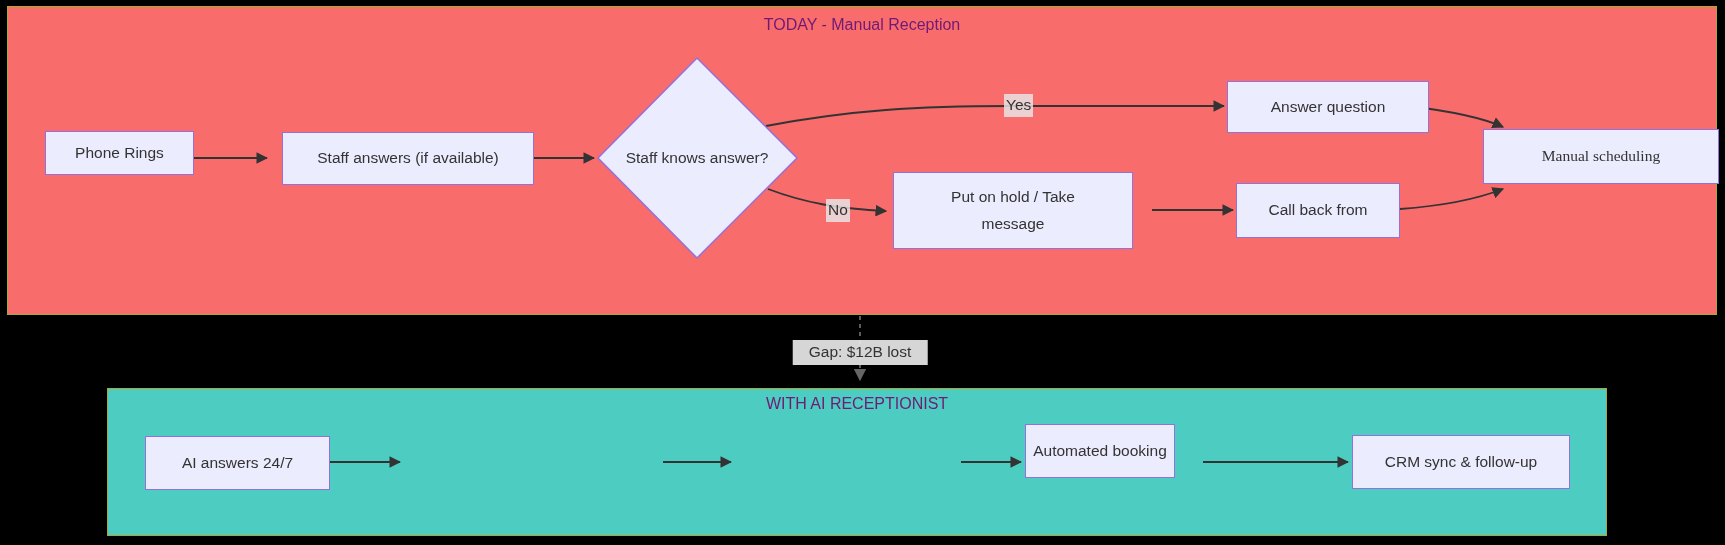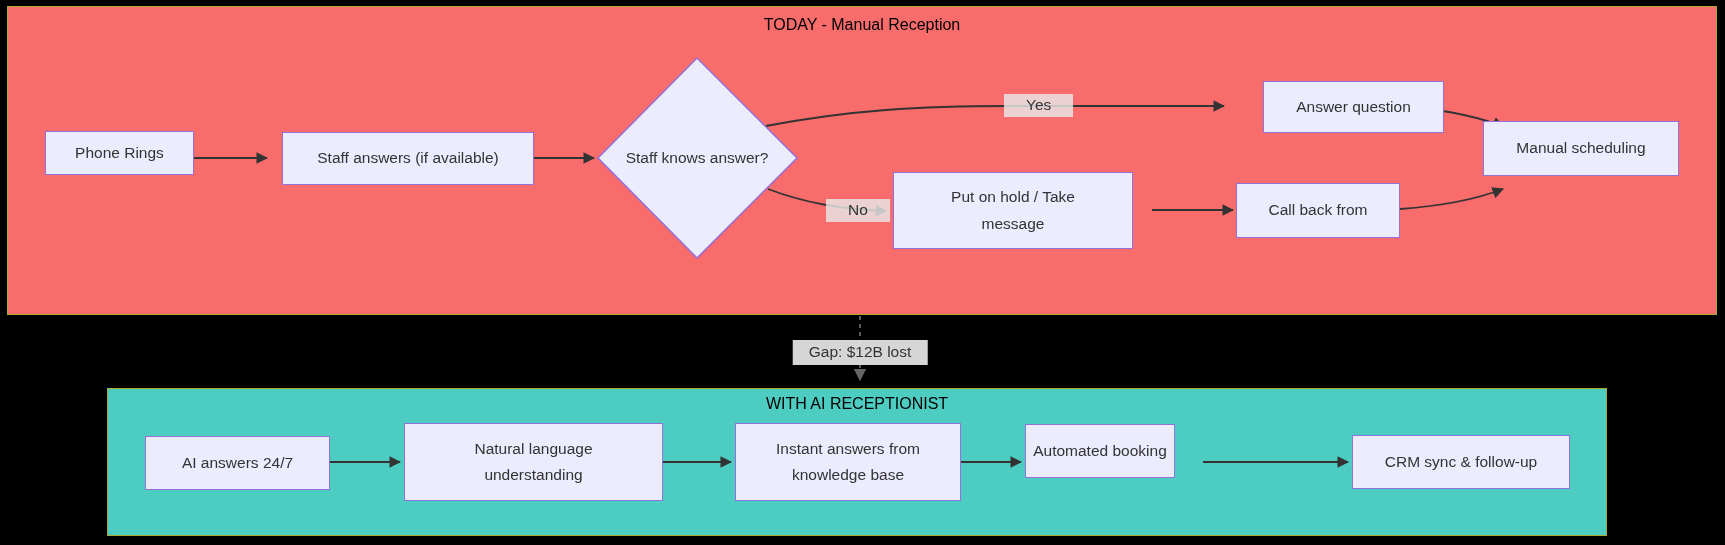--- a/index.html
+++ b/index.html
@@ -25,21 +25,21 @@
     background: #f86c6c;
   }
   .cluster.ai {
     left: 107px; top: 388px; width: 1500px; height: 148px;
     background: #4dccc2;
   }
   .cluster-title {
     position: absolute;
     width: 100%;
     text-align: center;
-    color: #000000;
+    color: #701a75;
     font-size: 16px;
     line-height: 16px;
   }
   .cluster.today .cluster-title { top: 10px; }
   .cluster.ai .cluster-title { top: 7px; }
 
   .edges-layer {
     position: absolute;
     left: 0; top: 0;
     width: 1725px; height: 545px;
@@ -69,38 +69,38 @@
     white-space: pre-line;
   }
   .node.bare {
     background: transparent;
     border: none;
   }
   
   .n-phone     { left: 45px;   top: 131px; width: 149px; height: 44px; }
   .n-staff     { left: 282px;  top: 132px; width: 252px; height: 53px; }
   .n-knows     { left: 597px;  top: 140px; width: 200px; height: 36px; }
-  .n-answerq   { left: 1227px; top: 81px;  width: 181px; height: 52px; margin-left: 36px; }
+  .n-answerq   { left: 1227px; top: 81px;  width: 202px; height: 52px; }
   .n-hold      { left: 893px;  top: 172px; width: 240px; height: 77px; }
   .n-callback  { left: 1236px; top: 183px; width: 164px; height: 55px; }
-  .n-manual    { left: 1483px; top: 121px; width: 196px; height: 55px; }
+  .n-manual    { left: 1483px; top: 129px; width: 236px; height: 55px; font-family: Liberation Serif, serif; }
   
   .n-ai247     { left: 145px;  top: 436px; width: 185px; height: 54px; }
   .n-nlu       { left: 404px;  top: 423px; width: 259px; height: 78px; }
   .n-instant   { left: 735px;  top: 423px; width: 226px; height: 78px; }
   .n-booking   { left: 1025px; top: 424px; width: 150px; height: 54px; }
   .n-crm       { left: 1352px; top: 435px; width: 218px; height: 54px; text-align: center; }
 
   .edge-label {
     position: absolute;
     background: rgba(232,232,232,0.82);
     color: #333333;
     font-size: 15.5px;
     line-height: 1.35;
-    padding: 1px 22px;
+    padding: 1px 2px;
     white-space: nowrap;
   }
   .el-yes { left: 1004px; top: 94px; }
   .el-no  { left: 826px;  top: 199px; }
   .el-gap {
     left: 860px; top: 340px;
     transform: translateX(-50%);
     background: rgba(232,232,232,0.92);
     padding: 2px 16px;
   }
@@ -148,24 +148,20 @@
   <div class="node n-phone">Phone Rings</div>
   <div class="node n-staff">Staff answers (if available)</div>
   <div class="node bare n-knows">Staff knows answer?</div>
   <div class="node n-answerq">Answer question</div>
   <div class="node n-hold">Put on hold / Take
 message</div>
   <div class="node n-callback">Call back from</div>
   <div class="node n-manual">Manual scheduling</div>
 
   <div class="node n-ai247">AI answers 24/7</div>
-  <div class="node n-nlu">Natural language
-understanding</div>
-  <div class="node n-instant">Instant answers from
-knowledge base</div>
   <div class="node n-booking">Automated booking</div>
   <div class="node n-crm">CRM sync &amp; follow-up</div>
 
   <div class="edge-label el-yes">Yes</div>
   <div class="edge-label el-no">No</div>
   <div class="edge-label el-gap">Gap: $12B lost</div>
 
 </div>
 
 </body></html>

